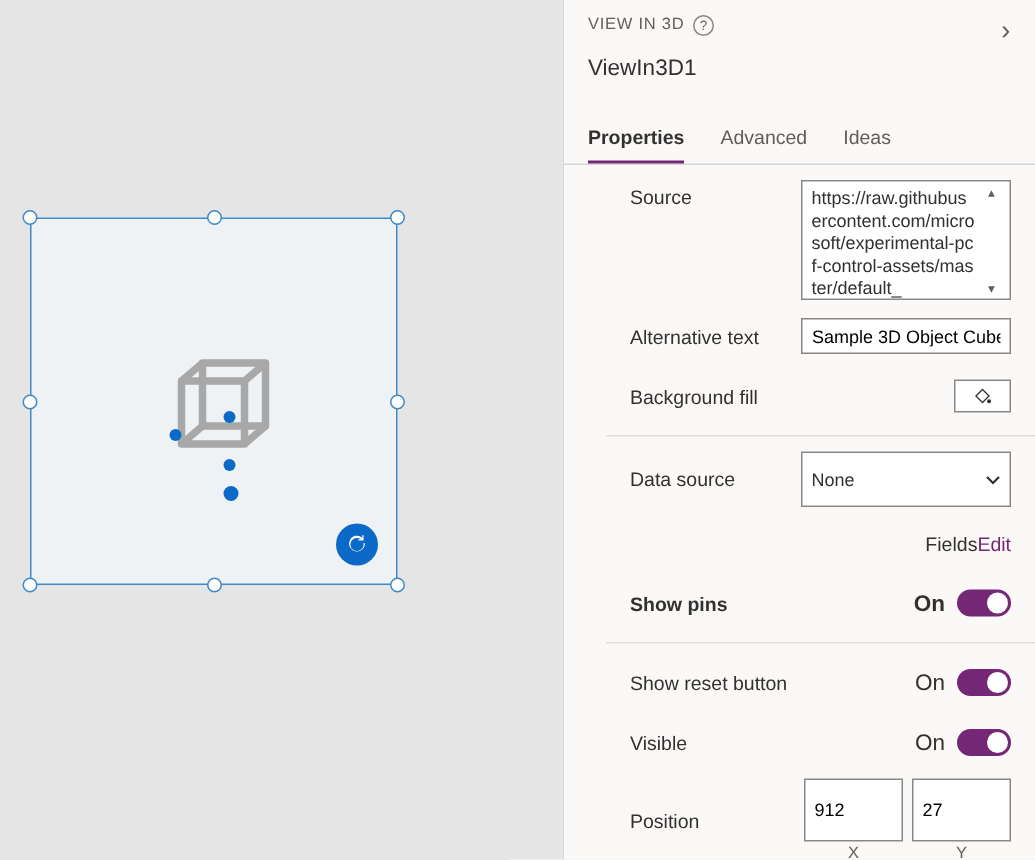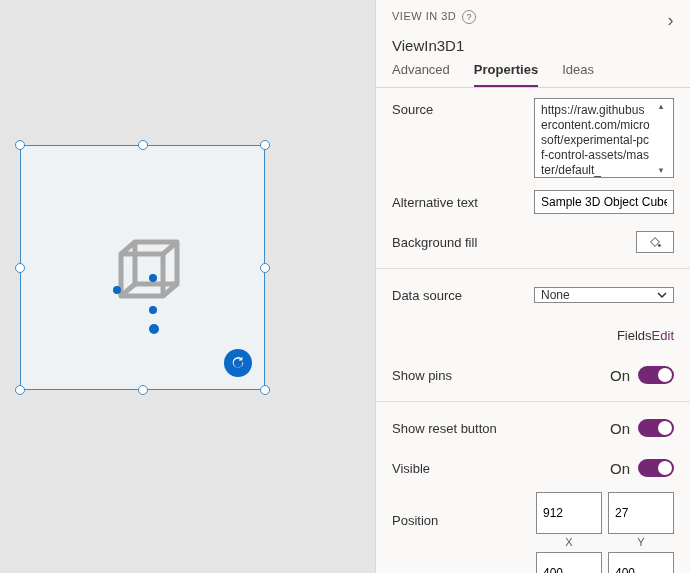--- a/index.html
+++ b/index.html
@@ -17,38 +17,38 @@
   .pin { position: absolute; width: 8px; height: 8px; background: #0b69c7; border-radius: 50%; }
   .reset-btn { position: absolute; right: 12px; bottom: 12px; width: 28px; height: 28px; border-radius: 50%; background: #0b69c7; display: flex; align-items: center; justify-content: center; cursor: pointer; }
 
   
   .panel { flex: 1; height: 100%; background: #faf9f8; border-left: 1px solid #d6d6d6; display: flex; flex-direction: column; position: relative; }
   .panel-header { padding: 10px 16px 0 16px; }
   .type-row { display: flex; align-items: flex-start; gap: 6px; color: #605e5c; font-size: 11px; letter-spacing: 0.5px; }
   .type-row .sp { flex: 1; }
   .help-icon { width: 14px; height: 14px; border: 1px solid #8a8886; border-radius: 50%; display: inline-flex; align-items: center; justify-content: center; font-size: 9px; color: #605e5c; }
   .chev-right { font-size: 18px; color: #605e5c; cursor: pointer; }
-  .el-name { font-size: 15px; color: #323130; margin: 6px 0 2px 0; }
+  .el-name { font-size: 15px; color: #323130; margin: 6px 0 24px 0; }
   .tabs { display: flex; gap: 24px; border-bottom: 1px solid #d6d6d6; padding: 0 16px; }
   .tab { padding: 6px 0 8px 0; font-size: 13px; color: #605e5c; cursor: pointer; border-bottom: 2px solid transparent; }
   .tab.active { color: #323130; font-weight: 600; border-bottom-color: #742774; }
-  .props { overflow-y: auto; flex: 1; }
+  .props { overflow-y: auto; flex: 1; margin-left: 28px; }
   .group { border-bottom: 1px solid #e1dfdd; padding: 10px 16px; }
   .row { display: flex; align-items: center; min-height: 32px; }
   .row .lbl { flex: 1; color: #323130; font-size: 13px; }
   .pair { display: flex; gap: 6px; }
   .nbox { width: 66px; }
   .nbox input { width: 100%; height: 42px; border: 1px solid #8a8886; padding: 0 6px; font-size: 12px; }
   .sublab { text-align: center; color: #605e5c; font-size: 11px; margin-top: 2px; }
   .txtbox { width: 140px; height: 24px; border: 1px solid #8a8886; padding: 0 6px; font-size: 12px; }
   .srcbox { width: 140px; height: 80px; border: 1px solid #8a8886; font-size: 12px; padding: 2px 6px; display: flex; align-items: flex-start; position: relative; background: #fff; }
   .srcbox .txt { flex: 1; white-space: normal; word-break: break-all; line-height: 1.25; padding-top: 2px; }
   .srcbox .scrollstub { width: 12px; height: 100%; display: flex; flex-direction: column; justify-content: space-between; align-items: center; margin-left: 4px; color: #605e5c; font-size: 9px; }
   .fillswatch { width: 38px; height: 22px; border: 1px solid #8a8886; background: #fff; display: flex; align-items: center; justify-content: center; }
-  .dropdown { width: 140px; height: 16px; border: 1px solid #8a8886; background: #fff; display: flex; align-items: center; padding: 0 6px; font-size: 12px; cursor: pointer; }
+  .dropdown { width: 140px; height: 37px; border: 1px solid #8a8886; background: #fff; display: flex; align-items: center; padding: 0 6px; font-size: 12px; cursor: pointer; }
   .dropdown .sp { flex: 1; }
   .link-action { color: #742774; font-size: 13px; cursor: pointer; }
   .toggle-wrap { display: flex; align-items: center; gap: 8px; }
   .toggle { width: 36px; height: 18px; border-radius: 9px; background: #742774; position: relative; cursor: pointer; }
   .toggle::after { content: ""; position: absolute; right: 2px; top: 2px; width: 14px; height: 14px; background: #fff; border-radius: 50%; }
   .toggle-state { font-size: 15px; }
   .row.alt-start { align-items: flex-start; }
   .row.alt-start .lbl { padding-top: 4px; }
 </style>
 </head>
@@ -95,22 +95,22 @@
     <div class="type-row">
       <span>VIEW IN 3D</span>
       <span class="help-icon">?</span>
       <span class="sp"></span>
       <span class="chev-right">›</span>
     </div>
     <div class="el-name">ViewIn3D1</div>
   </div>
 
   <div class="tabs">
+    <div class="tab active">Properties</div>
     <div class="tab">Advanced</div>
-    <div class="tab active">Properties</div>
     <div class="tab">Ideas</div>
   </div>
 
   <div class="props">
 
     <div class="group">
       <div class="row alt-start">
         <div class="lbl">Source</div>
         <div class="srcbox">
           <div class="txt">https://raw.githubusercontent.com/microsoft/experimental-pcf-control-assets/master/default_</div>
@@ -143,21 +143,21 @@
             <span class="sp"></span>
           <svg width="10" height="10" viewBox="0 0 10 10">
               <path d="M1 3l4 4 4-4" fill="none" stroke="#323130" stroke-width="1.5"></path>
             </svg>
         </div>
       </div>
       <div class="row" style="margin-top:8px;text-align:right;">
         <div class="lbl">Fields</div>
         <span class="link-action">Edit</span>
       </div>
-      <div class="row" style="margin-top:8px;">
+      <div class="row" style="margin-top:8px;font-weight:bold;">
         <div class="lbl">Show pins</div>
         <div class="toggle-wrap">
           <span class="toggle-state">On</span>
           <div class="toggle"></div>
         </div>
       </div>
     </div>
 
     <div class="group" style="border-bottom:none;">
       <div class="row">

